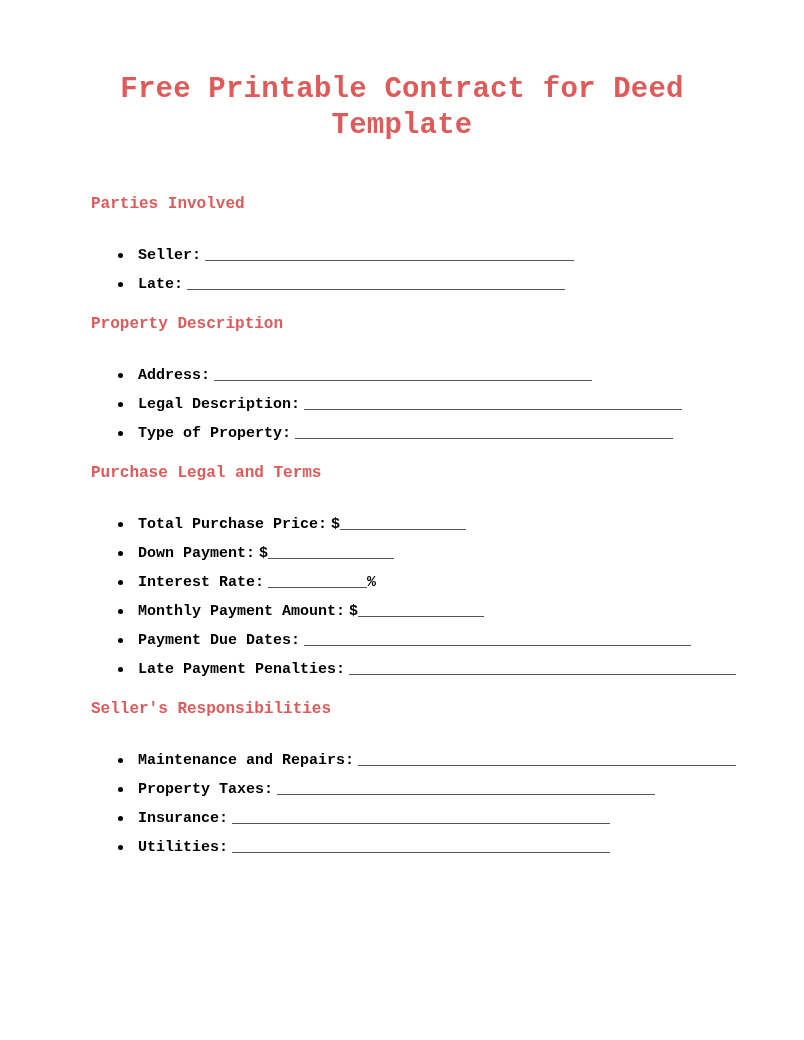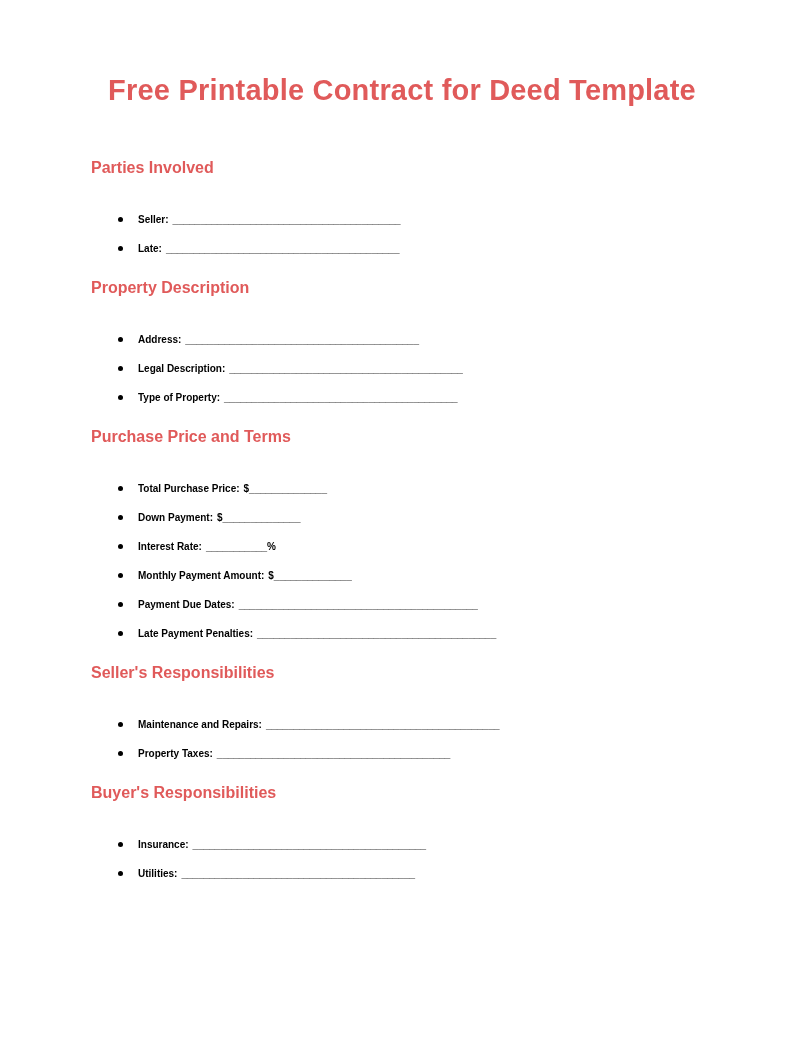--- a/index.html
+++ b/index.html
@@ -9,21 +9,21 @@
     --footer_text: #2e2e2e;
   }
   * { box-sizing: border-box; }
   html, body { margin: 0; padding: 0; background: #ffffff; }
   .page {
     position: relative;
     width: 804px;
     height: 1040px;
     background: #ffffff;
     overflow: hidden;
-    font-family: Liberation Sans, sans-serif;
+    font-family: Liberation Mono, monospace;
     color: var(--text);
   }
   .content { padding: 72px 91px 0 91px; }
   h1.doc-title {
     margin: 0 0 52px 0;
     font-size: 29px;
     line-height: 36px;
     font-weight: bold;
     text-align: center;
     color: var(--accent);
@@ -38,21 +38,21 @@
   }
   ul.field-list {
     list-style: none;
     margin: 0;
     padding: 0;
   }
   li.field-row {
     height: 29px;
     display: flex;
     align-items: center;
-    font-size: 10px;
+    font-size: 15px;
     font-weight: bold;
     white-space: nowrap;
   }
   .dot {
     flex: 0 0 auto;
     width: 5px;
     height: 5px;
     border-radius: 50%;
     background: #000000;
     margin-left: 27px;
@@ -122,21 +122,21 @@
         </li>
         <li class="field-row">
           <span class="dot"></span>
           <span class="lbl">Type of Property:</span>
           <span class="blank">__________________________________________</span>
         </li>
       </ul>
     </section>
 
     <section>
-      <h2 class="section-heading">Purchase Price and Terms</h2>
+      <h2 class="section-heading">Purchase Legal and Terms</h2>
       <ul class="field-list">
         <li class="field-row">
           <span class="dot"></span>
           <span class="lbl">Total Purchase Price:</span>
           <span class="blank">$______________</span>
         </li>
         <li class="field-row">
           <span class="dot"></span>
           <span class="lbl">Down Payment:</span>
           <span class="blank">$______________</span>
@@ -180,21 +180,20 @@
         </li>
         <li class="field-row">
           <span class="dot"></span>
           <span class="lbl">Property Taxes:</span>
           <span class="blank">__________________________________________</span>
         </li>
       </ul>
     </section>
 
     <section>
-      <h2 class="section-heading">Buyer's Responsibilities</h2>
       <ul class="field-list">
         <li class="field-row">
           <span class="dot"></span>
           <span class="lbl">Insurance:</span>
           <span class="blank">__________________________________________</span>
         </li>
         <li class="field-row">
           <span class="dot"></span>
           <span class="lbl">Utilities:</span>
           <span class="blank">__________________________________________</span>

